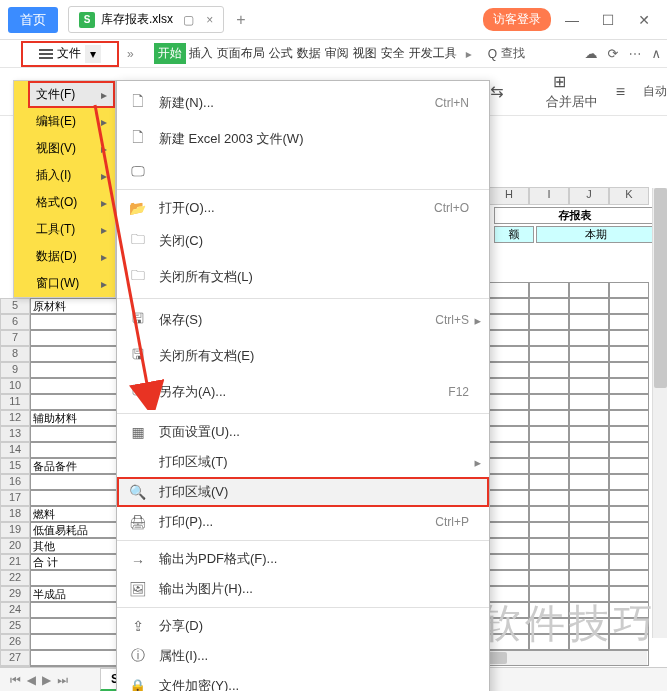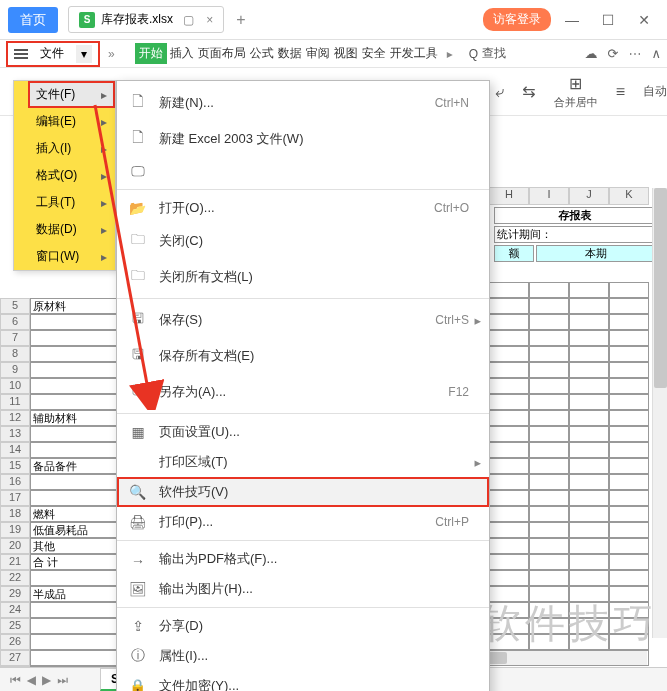--- a/index.html
+++ b/index.html
@@ -12,36 +12,36 @@
 .sicon { width: 16px; height: 16px; background: #35b555; border-radius: 2px; display: flex; align-items: center; justify-content: center; color: #fff; font-size: 10px; font-weight: bold; }
 .win-btns { margin-left: auto; display: flex; align-items: center; gap: 6px; }
 .guest-btn { background: #ff7a4d; color: #fff; padding: 3px 10px; border-radius: 10px; font-size: 12px; }
 .win-ctrl { width: 30px; text-align: center; color: #666; font-size: 14px; cursor: pointer; }
 .tab-restore { color:#888; margin-left:4px; }
 .tab-close { color:#888; margin-left:6px; }
 .new-tab { margin-left:12px; color:#888; font-size:16px; }
 
 
 .ribbon-row { height: 28px; display: flex; align-items: center; padding: 0 6px; gap: 4px; border-bottom: 1px solid #e5e5e5; }
-.file-btn { display: flex; align-items: center; gap: 12px; padding: 2px 6px; border: 2px solid #e83323; }
+.file-btn { display: flex; align-items: center; gap: 4px; padding: 2px 16px; border: 2px solid #e83323; margin-left: 15px; }
 .burger { display:inline-block; width:14px; }
 .burger span{ display:block; height:2px; background:#555; margin:2px 0; }
 .file-dd { width:16px; height:18px; display:flex; align-items:center; justify-content:center; background:#eee; }
 .rtabs { display: flex; align-items: center; gap: 2px; margin-left: 12px; font-size: 12px; color: #333; }
 .rtab { padding: 2px 1px; }
 .rtab.active { background: #35b555; color: #fff; padding: 2px 4px; }
 .rarrow { color:#888; margin:0 4px; }
 .search-box { display:flex; align-items:center; gap:4px; color:#555; margin-left:8px; }
 .right-icons { margin-left:auto; display:flex; gap:10px; color:#666; font-size:13px; align-items:center; }
 
 
 .toolbar2 { height: 48px; border-bottom: 1px solid #e5e5e5; display:flex; align-items:center; padding-left:120px; gap:18px; color:#555; }
 .tb-group { display:flex; flex-direction:column; align-items:center; gap:2px; font-size:11px; }
 .tb-icon { font-size:16px; }
-.merge-label { font-size:11px; }
+.merge-label { font-size:13px;margin-left:24px; }
 
 
 .ctx-menu { position:absolute; left:13px; top:80px; width:103px; background:#fde047; border:1px solid #ccc; box-shadow:2px 2px 6px rgba(0,0,0,.15); z-index:20;padding-left:14px; }
 .ctx-item { display:flex; align-items:center; justify-content:space-between; padding:5px 8px; font-size:12px; cursor:pointer; }
 .ctx-item.hl { background:#e8e8e8; border:2px solid #e83323; padding:3px 6px; }
 .ctx-item .arr { color:#666; }
 
 
 .file-menu { position:absolute; left:116px; top:80px; width:374px; background:#fff; border:1px solid #bbb; box-shadow:3px 3px 10px rgba(0,0,0,.2); z-index:20; padding:4px 0; }
 .fm-item { display:flex; align-items:center; padding:6px 12px; gap:12px; font-size:13px; color:#333; cursor:pointer; position:relative; }
@@ -158,23 +158,20 @@
       <div class="ch">H</div>
       <div class="ch">I</div>
       <div class="ch">J</div>
       <div class="ch">K</div>
     </div>
 
   <table class="tbl-frag">
     <tbody>
         <tr>
           <td class="title-row" colspan="4">存报表</td>
-        </tr>
-    <tr>
-          <td colspan="4" style="text-align:left;padding-left:2px">统计期间：</td>
         </tr>
     <tr>
       <td class="hdr-cell" style="width:40px">额</td>
       <td class="hdr-cell" colspan="3" style="width:120px">本期</td>
     </tr>
   </tbody>
     </table>
 
   <div style="position:absolute;left:489px;top:130px;" id="gridcells">
       <div style="display: flex;">
@@ -386,20 +383,24 @@
 <div class="ctx-menu" id="ctxmenu">
     <div class="ctx-item hl">
       <span>文件(F)</span>
       <span class="arr">▸</span>
     </div>
     <div class="ctx-item">
       <span>编辑(E)</span>
       <span class="arr">▸</span>
     </div>
     <div class="ctx-item">
+      <span>视图(V)</span>
+      <span class="arr">▸</span>
+    </div>
+    <div class="ctx-item">
       <span>插入(I)</span>
       <span class="arr">▸</span>
     </div>
     <div class="ctx-item">
       <span>格式(O)</span>
       <span class="arr">▸</span>
     </div>
     <div class="ctx-item">
       <span>工具(T)</span>
       <span class="arr">▸</span>
@@ -443,40 +444,40 @@
     </div>
     <div class="fm-sep"></div>
     <div class="fm-item">
       <span class="fm-icon">🖫</span>
       <span>保存(S)</span>
       <span class="fm-shortcut">Ctrl+S</span>
       <span class="fm-sub">▸</span>
     </div>
     <div class="fm-item">
       <span class="fm-icon">🖫</span>
-      <span>保存所有文档(E)</span>
+      <span>关闭所有文档(E)</span>
     </div>
     <div class="fm-item">
       <span class="fm-icon">🖫</span>
       <span>另存为(A)...</span>
       <span class="fm-shortcut">F12</span>
     </div>
     <div class="fm-sep"></div>
     <div class="fm-item">
       <span class="fm-icon">▦</span>
       <span>页面设置(U)...</span>
     </div>
     <div class="fm-item">
       <span class="fm-icon"></span>
       <span>打印区域(T)</span>
       <span class="fm-sub">▸</span>
     </div>
     <div class="fm-item hl">
       <span class="fm-icon">🔍</span>
-      <span>软件技巧(V)</span>
+      <span>打印区域(V)</span>
     </div>
     <div class="fm-item">
       <span class="fm-icon">🖨</span>
       <span>打印(P)...</span>
       <span class="fm-shortcut">Ctrl+P</span>
     </div>
     <div class="fm-sep"></div>
     <div class="fm-item">
       <span class="fm-icon">→</span>
       <span>输出为PDF格式(F)...</span>

